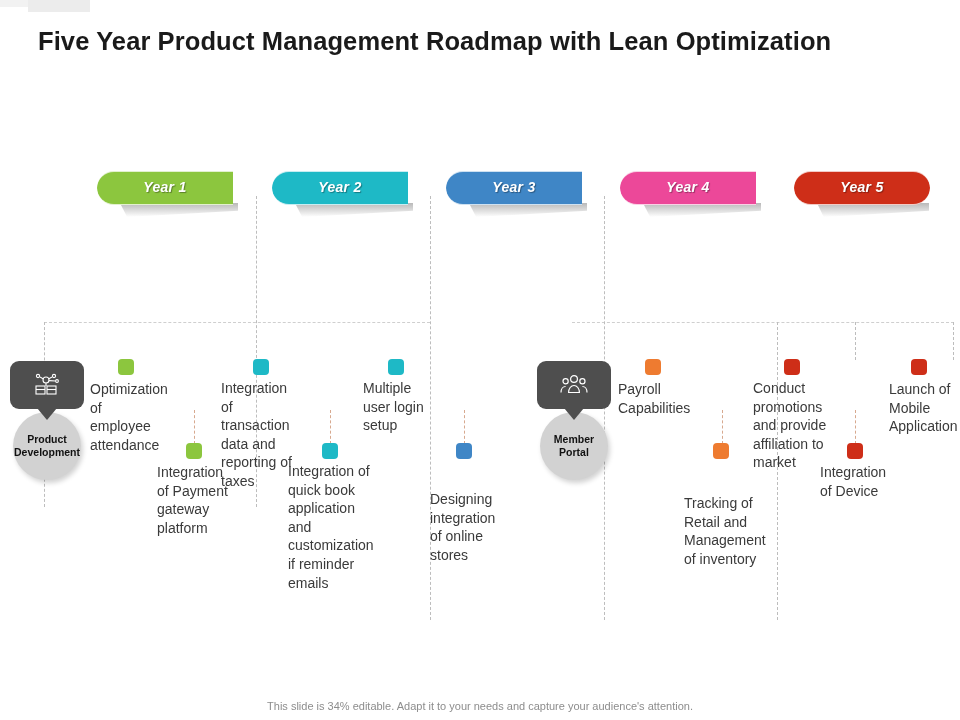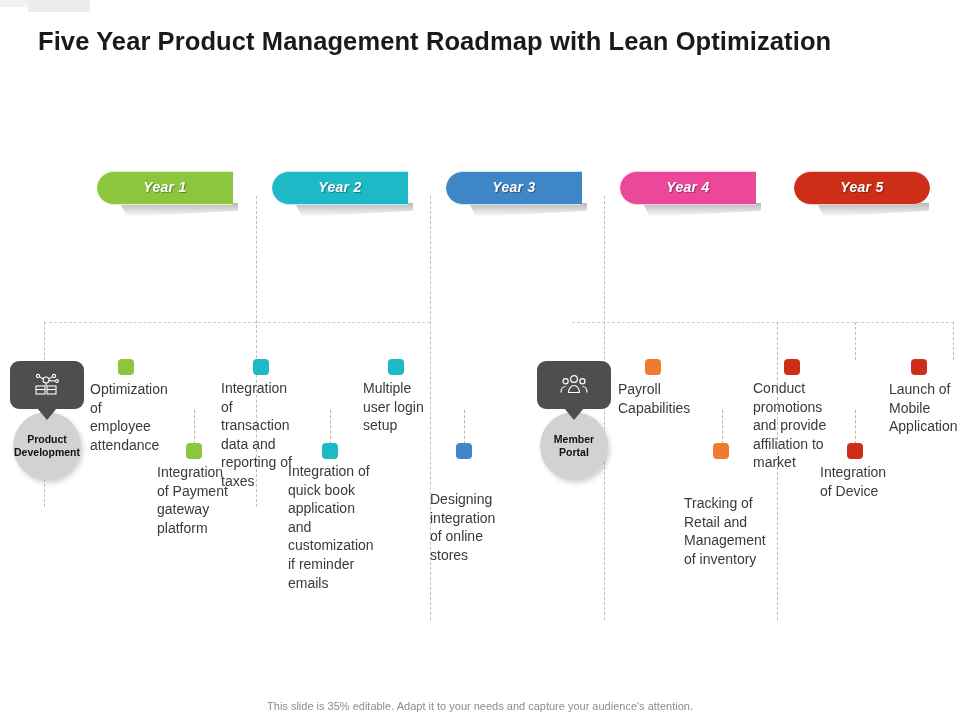--- a/index.html
+++ b/index.html
@@ -232,15 +232,15 @@
 
   <div class="marker" style="left:784px;top:359px;background:#CE2E18;"></div>
   <div class="mtext" style="left:753px;top:379px;width:78px;">Conduct promotions and provide affiliation to market</div>
 
   <div class="marker" style="left:847px;top:443px;background:#CE2E18;"></div>
   <div class="mtext" style="left:820px;top:463px;width:72px;">Integration of Device</div>
 
   <div class="marker" style="left:911px;top:359px;background:#CE2E18;"></div>
   <div class="mtext" style="left:889px;top:380px;width:66px;">Launch of Mobile Application</div>
 
-  <div class="footer">This slide is 35% editable. Adapt it to your needs and capture your audience's attention.</div>
+  <div class="footer">This slide is 34% editable. Adapt it to your needs and capture your audience's attention.</div>
 
 </div>
 
 </body></html>

